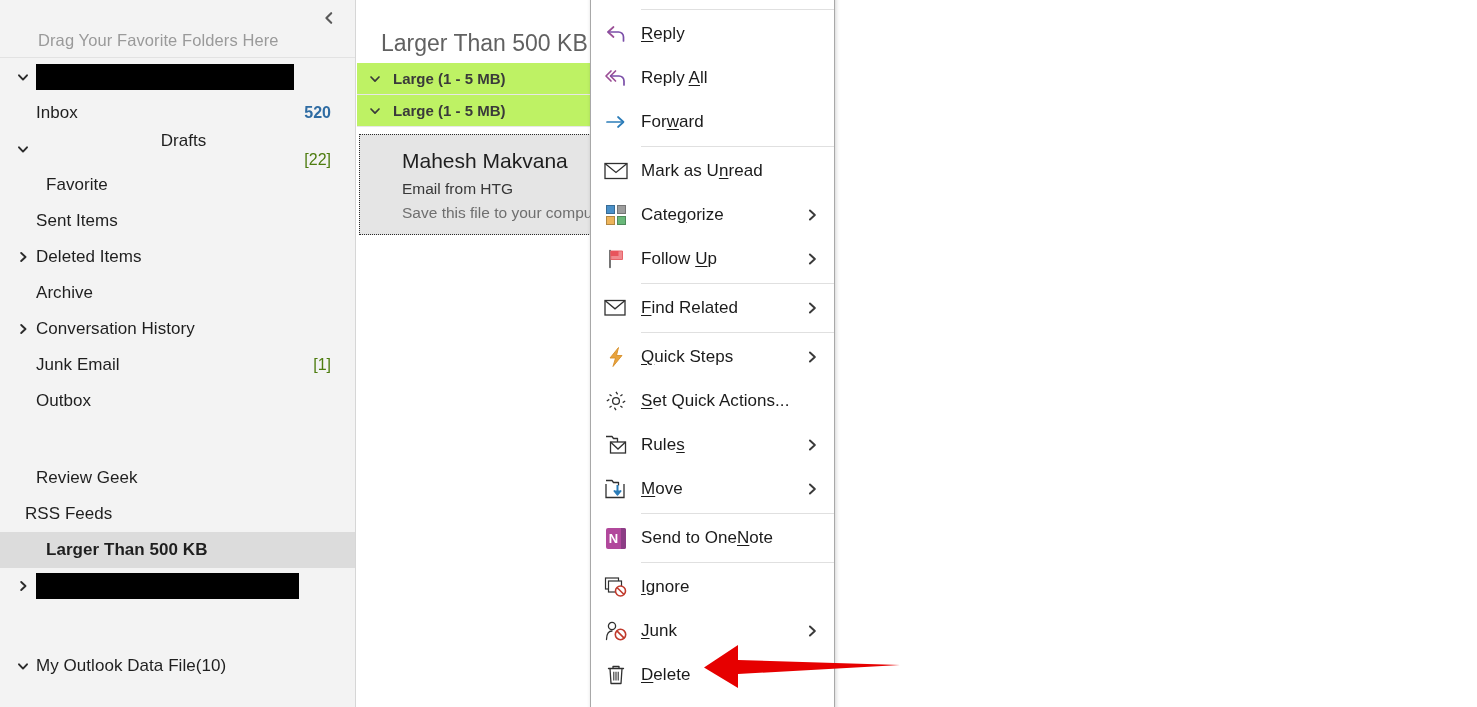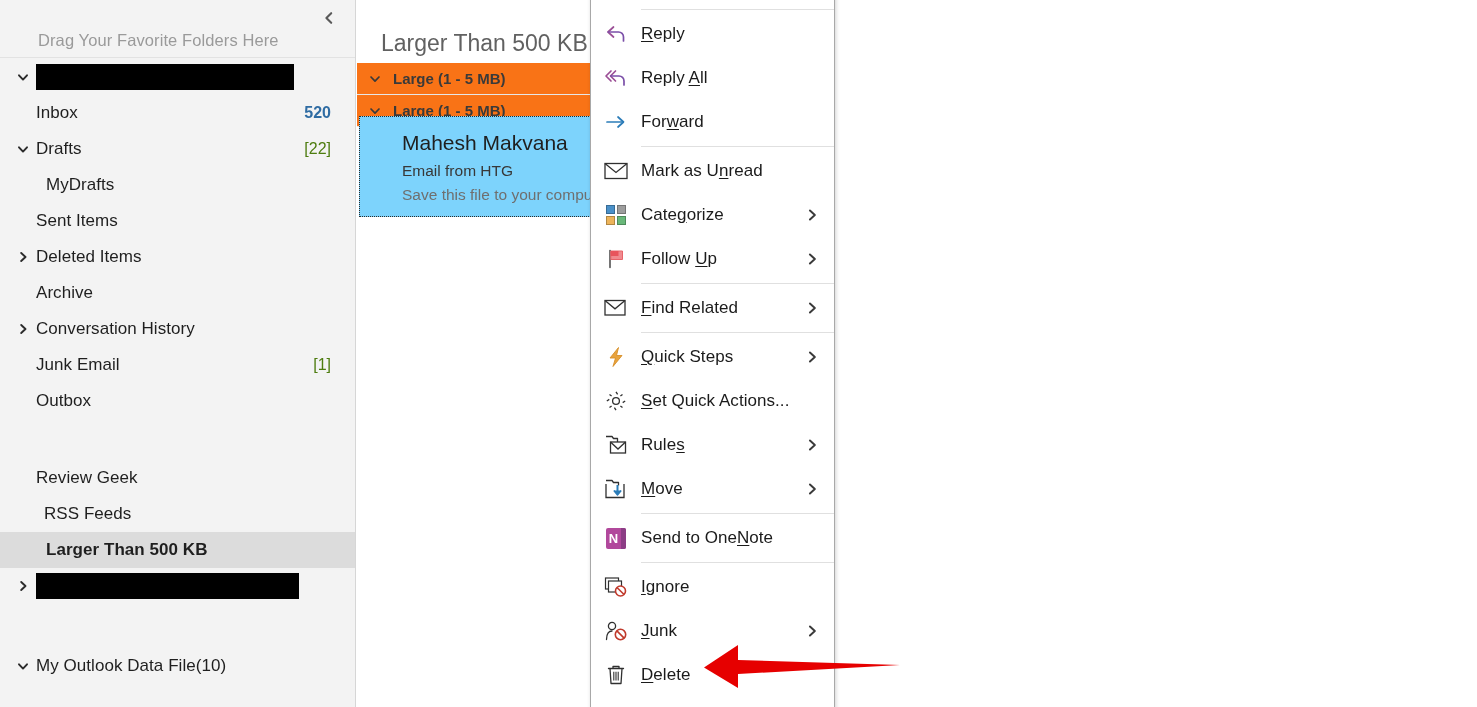--- a/index.html
+++ b/index.html
@@ -61,32 +61,32 @@
   #msglist {
     position: absolute; left: 357px; top: 0; width: 234px; height: 707px;
     background: #ffffff; overflow: hidden;
   }
   #msglist-title {
     position: absolute; left: 24px; top: 30px;
     font-size: 23px; color: #616161; white-space: nowrap;
   }
   .grp-header {
     position: absolute; left: 0; width: 234px; height: 32px;
-    background: #f97316; border-bottom: 1px solid #e7e7e7;
+    background: #bef264; border-bottom: 1px solid #e7e7e7;
     display: flex; align-items: center; cursor: pointer;
   }
   .grp-header .gchev {
     width: 36px; display: flex; align-items: center; justify-content: center;
     color: #3a3a3a;
   }
   .grp-header .glbl { font-size: 15px; font-weight: bold; color: #3a3a3a; white-space: nowrap; }
 
   #msg-item {
-    position: absolute; left: 2px; top: 116px; width: 238px; height: 101px;
-    background: #7dd3fc;
+    position: absolute; left: 2px; top: 134px; width: 238px; height: 101px;
+    background: #e5e5e5;
     border: 1px dotted #2b2b2b;
   }
   #msg-sender {
     position: absolute; left: 42px; top: 14px;
     font-size: 21px; color: #1f1f1f; white-space: nowrap;
   }
   #msg-subject {
     position: absolute; left: 42px; top: 45px;
     font-size: 15.5px; color: #383838; white-space: nowrap;
   }
@@ -179,31 +179,31 @@
             <svg width="14" height="14" viewBox="0 0 14 14">
               <path d="M3 5.3 L7 9.6 L11 5.3" fill="none" stroke="#2b2b2b" stroke-width="1.9" stroke-linecap="round" stroke-linejoin="round"></path>
             </svg>
           </span>
           <span class="bar" style="width: 258px;"></span>
         </div>
         <div class="row" style="padding-left: 36px;">
           <span class="lbl">Inbox</span>
           <span class="cnt">520</span>
         </div>
-        <div class="row" style="padding-left: 36px;">
+        <div class="row" style="padding-left: 36px; flex-direction: column;">
           <span class="twisty">
             <svg width="14" height="14" viewBox="0 0 14 14">
               <path d="M3 5.3 L7 9.6 L11 5.3" fill="none" stroke="#2b2b2b" stroke-width="1.9" stroke-linecap="round" stroke-linejoin="round"></path>
             </svg>
           </span>
           <span class="lbl">Drafts</span>
           <span class="cnt bracket">[22]</span>
         </div>
         <div class="row" style="padding-left: 46px;">
-          <span class="lbl">MyDrafts</span>
+          <span class="lbl">Favorite</span>
         </div>
         <div class="row" style="padding-left: 36px;">
           <span class="lbl">Sent Items</span>
         </div>
         <div class="row" style="padding-left: 36px;">
           <span class="twisty">
             <svg width="14" height="14" viewBox="0 0 14 14">
               <path d="M5.2 3 L9.5 7 L5.2 11" fill="none" stroke="#2b2b2b" stroke-width="1.9" stroke-linecap="round" stroke-linejoin="round"></path>
             </svg>
           </span>
@@ -223,21 +223,21 @@
         <div class="row" style="padding-left: 36px;">
           <span class="lbl">Junk Email</span>
           <span class="cnt bracket">[1]</span>
         </div>
         <div class="row" style="padding-left: 36px;">
           <span class="lbl">Outbox</span>
         </div>
         <div class="row" style="padding-left: 36px; margin-top: 41px;">
           <span class="lbl">Review Geek</span>
         </div>
-        <div class="row" style="padding-left: 44px;">
+        <div class="row" style="padding-left: 25px;">
           <span class="lbl">RSS Feeds</span>
         </div>
         <div class="row selected" style="padding-left: 46px;">
           <span class="lbl">Larger Than 500 KB</span>
         </div>
         <div class="row redacted" style="padding-left: 36px;">
           <span class="twisty">
             <svg width="14" height="14" viewBox="0 0 14 14">
               <path d="M5.2 3 L9.5 7 L5.2 11" fill="none" stroke="#2b2b2b" stroke-width="1.9" stroke-linecap="round" stroke-linejoin="round"></path>
             </svg>

